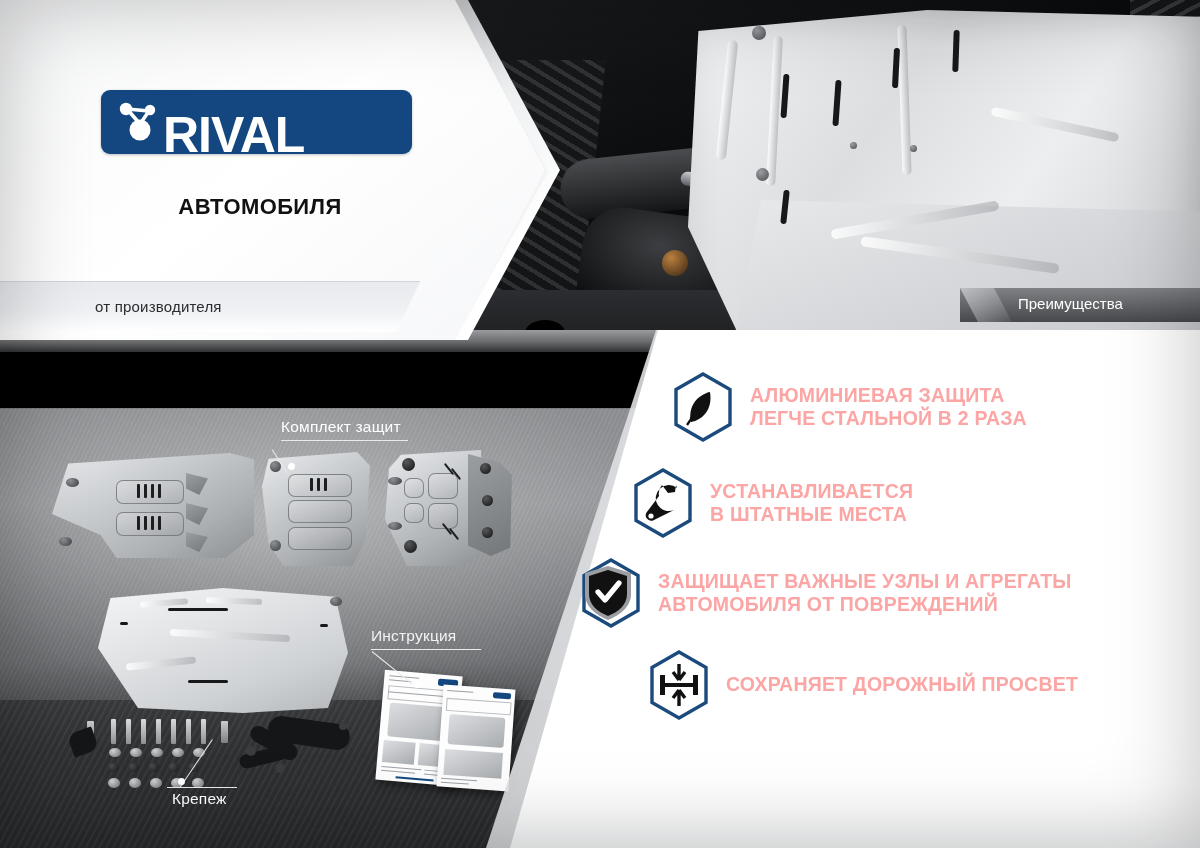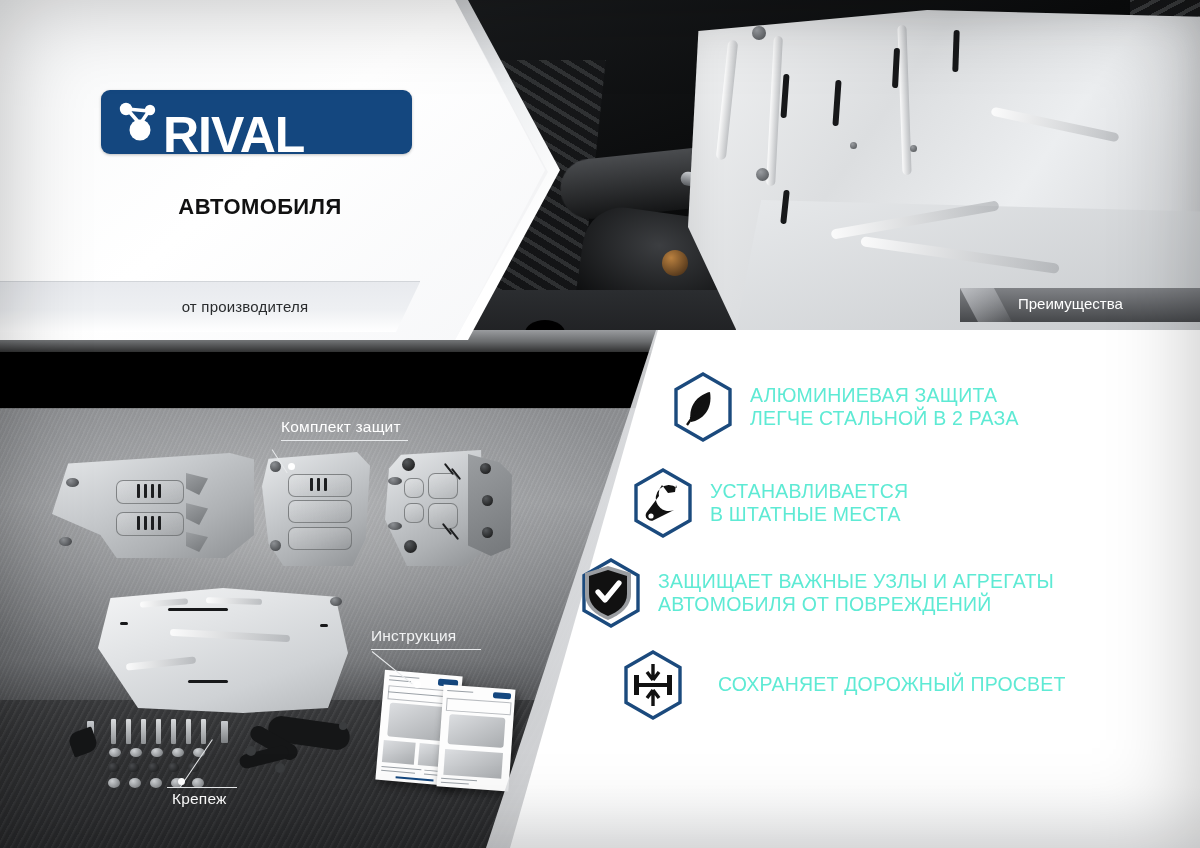--- a/index.html
+++ b/index.html
@@ -73,21 +73,21 @@
   .hdr-shelf-line{position:absolute;left:0;top:281px;width:420px;height:1px;background:#d2d5d9;}
 
   .logo-box{position:absolute;left:101px;top:90px;width:311px;height:64px;background:#14477f;border-radius:9px;
      box-shadow:0 1px 3px rgba(0,0,0,.25);}
   .logo-text{position:absolute;left:62px;top:18px;font-size:50px;line-height:54px;letter-spacing:-1px;
      color:#fff;font-weight:bold;font-family:"Liberation Sans",sans-serif;}
   .mol{position:absolute;left:14px;top:8px;width:48px;height:48px;}
 
   .hdr-title{position:absolute;left:95px;top:193px;width:330px;text-align:center;
      font-size:22px;line-height:27px;font-weight:bold;color:#111;letter-spacing:.4px;}
-  .hdr-sub{position:absolute;left:95px;top:298px;width:300px;text-align:center;
+  .hdr-sub{position:absolute;left:95px;top:298px;width:300px;
      font-size:15px;color:#2a2c2e;letter-spacing:.2px;}
 
   
   .adv-tab{position:absolute;left:960px;top:288px;width:240px;height:34px;
      background:linear-gradient(180deg,rgba(120,122,126,.92),rgba(58,60,63,.92));}
   .adv-tab-ar{position:absolute;left:960px;top:288px;width:52px;height:34px;
      background:linear-gradient(135deg,rgba(210,212,216,.75),rgba(120,122,126,.2));
      clip-path:polygon(0 0,34px 0,52px 34px,18px 34px);}
   .adv-tab-label{position:absolute;left:1018px;top:295px;font-size:15px;color:#fff;}
 
@@ -95,21 +95,21 @@
   .feat-panel{position:absolute;left:510px;top:330px;width:690px;height:518px;
      background:linear-gradient(180deg,#ffffff 0%,#ffffff 88%,#f6f7f8 100%);
      clip-path:polygon(148px 0, 690px 0, 690px 518px, 0px 518px);}
   .feat-edge{position:absolute;left:486px;top:330px;width:210px;height:518px;
      background:linear-gradient(110deg,#cfd1d4,#f2f3f5);
      clip-path:polygon(170px 0, 196px 0, 26px 518px, 0 518px);opacity:.9;}
 
   .feature{position:absolute;display:flex;align-items:center;}
   .hexwrap{position:relative;width:62px;height:70px;flex:none;}
   .hex{position:absolute;left:0;top:0;width:62px;height:70px;}
-  .feat-text{margin-left:16px;font-size:19.5px;line-height:23.5px;font-weight:normal;color:#5eead4;letter-spacing:.2px;white-space:pre-line;}
+  .feat-text{margin-left:16px;font-size:19.5px;line-height:23.5px;font-weight:bold;color:#fca5a5;letter-spacing:.2px;white-space:pre-line;}
 
   
   .prod{position:absolute;}
   .pl{position:absolute;background:linear-gradient(150deg,#e9ebed 0%,#c7cacd 40%,#aeb1b4 70%,#8e9194 100%);
      box-shadow:4px 6px 10px rgba(0,0,0,.35);}
   .pl-dark{position:absolute;background:linear-gradient(150deg,#9c9fa2,#74777a);}
   .pad{position:absolute;border:1px solid rgba(90,93,96,.65);border-radius:7px;background:linear-gradient(160deg,rgba(255,255,255,.22),rgba(0,0,0,.05));}
   .vslot{position:absolute;width:3px;background:#1d1e20;border-radius:1px;}
   .hole{position:absolute;border-radius:50%;background:radial-gradient(circle at 35% 30%,#55585b,#111);}
   .hole-l{position:absolute;border-radius:50%;background:radial-gradient(circle at 35% 30%,#8d9094,#3a3c3f);}
@@ -394,21 +394,21 @@
       <svg class="hex" viewBox="0 0 62 70">
         <polygon points="31,2 58,17.5 58,52.5 31,68 4,52.5 4,17.5" fill="none" stroke="#1b4a7d" stroke-width="3.4"></polygon>
         <path d="M45 20 a13 13 0 1 0 -3 22 L 22 52 a5.5 5.5 0 0 1 -7.5 -7.5 L 27 28 a13 13 0 0 1 3 -11 l 6 8 l 7 -1 l 1 -7 Z" fill="#111"></path>
         <circle cx="19" cy="48" r="2.6" fill="#fff"></circle>
       </svg>
     </div>
     <div class="feat-text">УСТАНАВЛИВАЕТСЯ
 В ШТАТНЫЕ МЕСТА</div>
   </div>
 
-  <div class="feature" style="left:622px;top:650px;gap:18px;">
+  <div class="feature" style="left:648px;top:650px;">
     <div class="hexwrap">
       <svg class="hex" viewBox="0 0 62 70">
         <polygon points="31,2 58,17.5 58,52.5 31,68 4,52.5 4,17.5" fill="none" stroke="#1b4a7d" stroke-width="3.4"></polygon>
         <rect x="12" y="25" width="5" height="20" fill="#111"></rect>
         <rect x="45" y="25" width="5" height="20" fill="#111"></rect>
         <rect x="16" y="33" width="30" height="4" fill="#111"></rect>
         <path d="M31 14 L 31 27 M31 30 L 25 22 M31 30 L 37 22" stroke="#111" stroke-width="3.4" fill="none"></path>
         <path d="M31 56 L 31 43 M31 40 L 25 48 M31 40 L 37 48" stroke="#111" stroke-width="3.4" fill="none"></path>
       </svg>
     </div>

